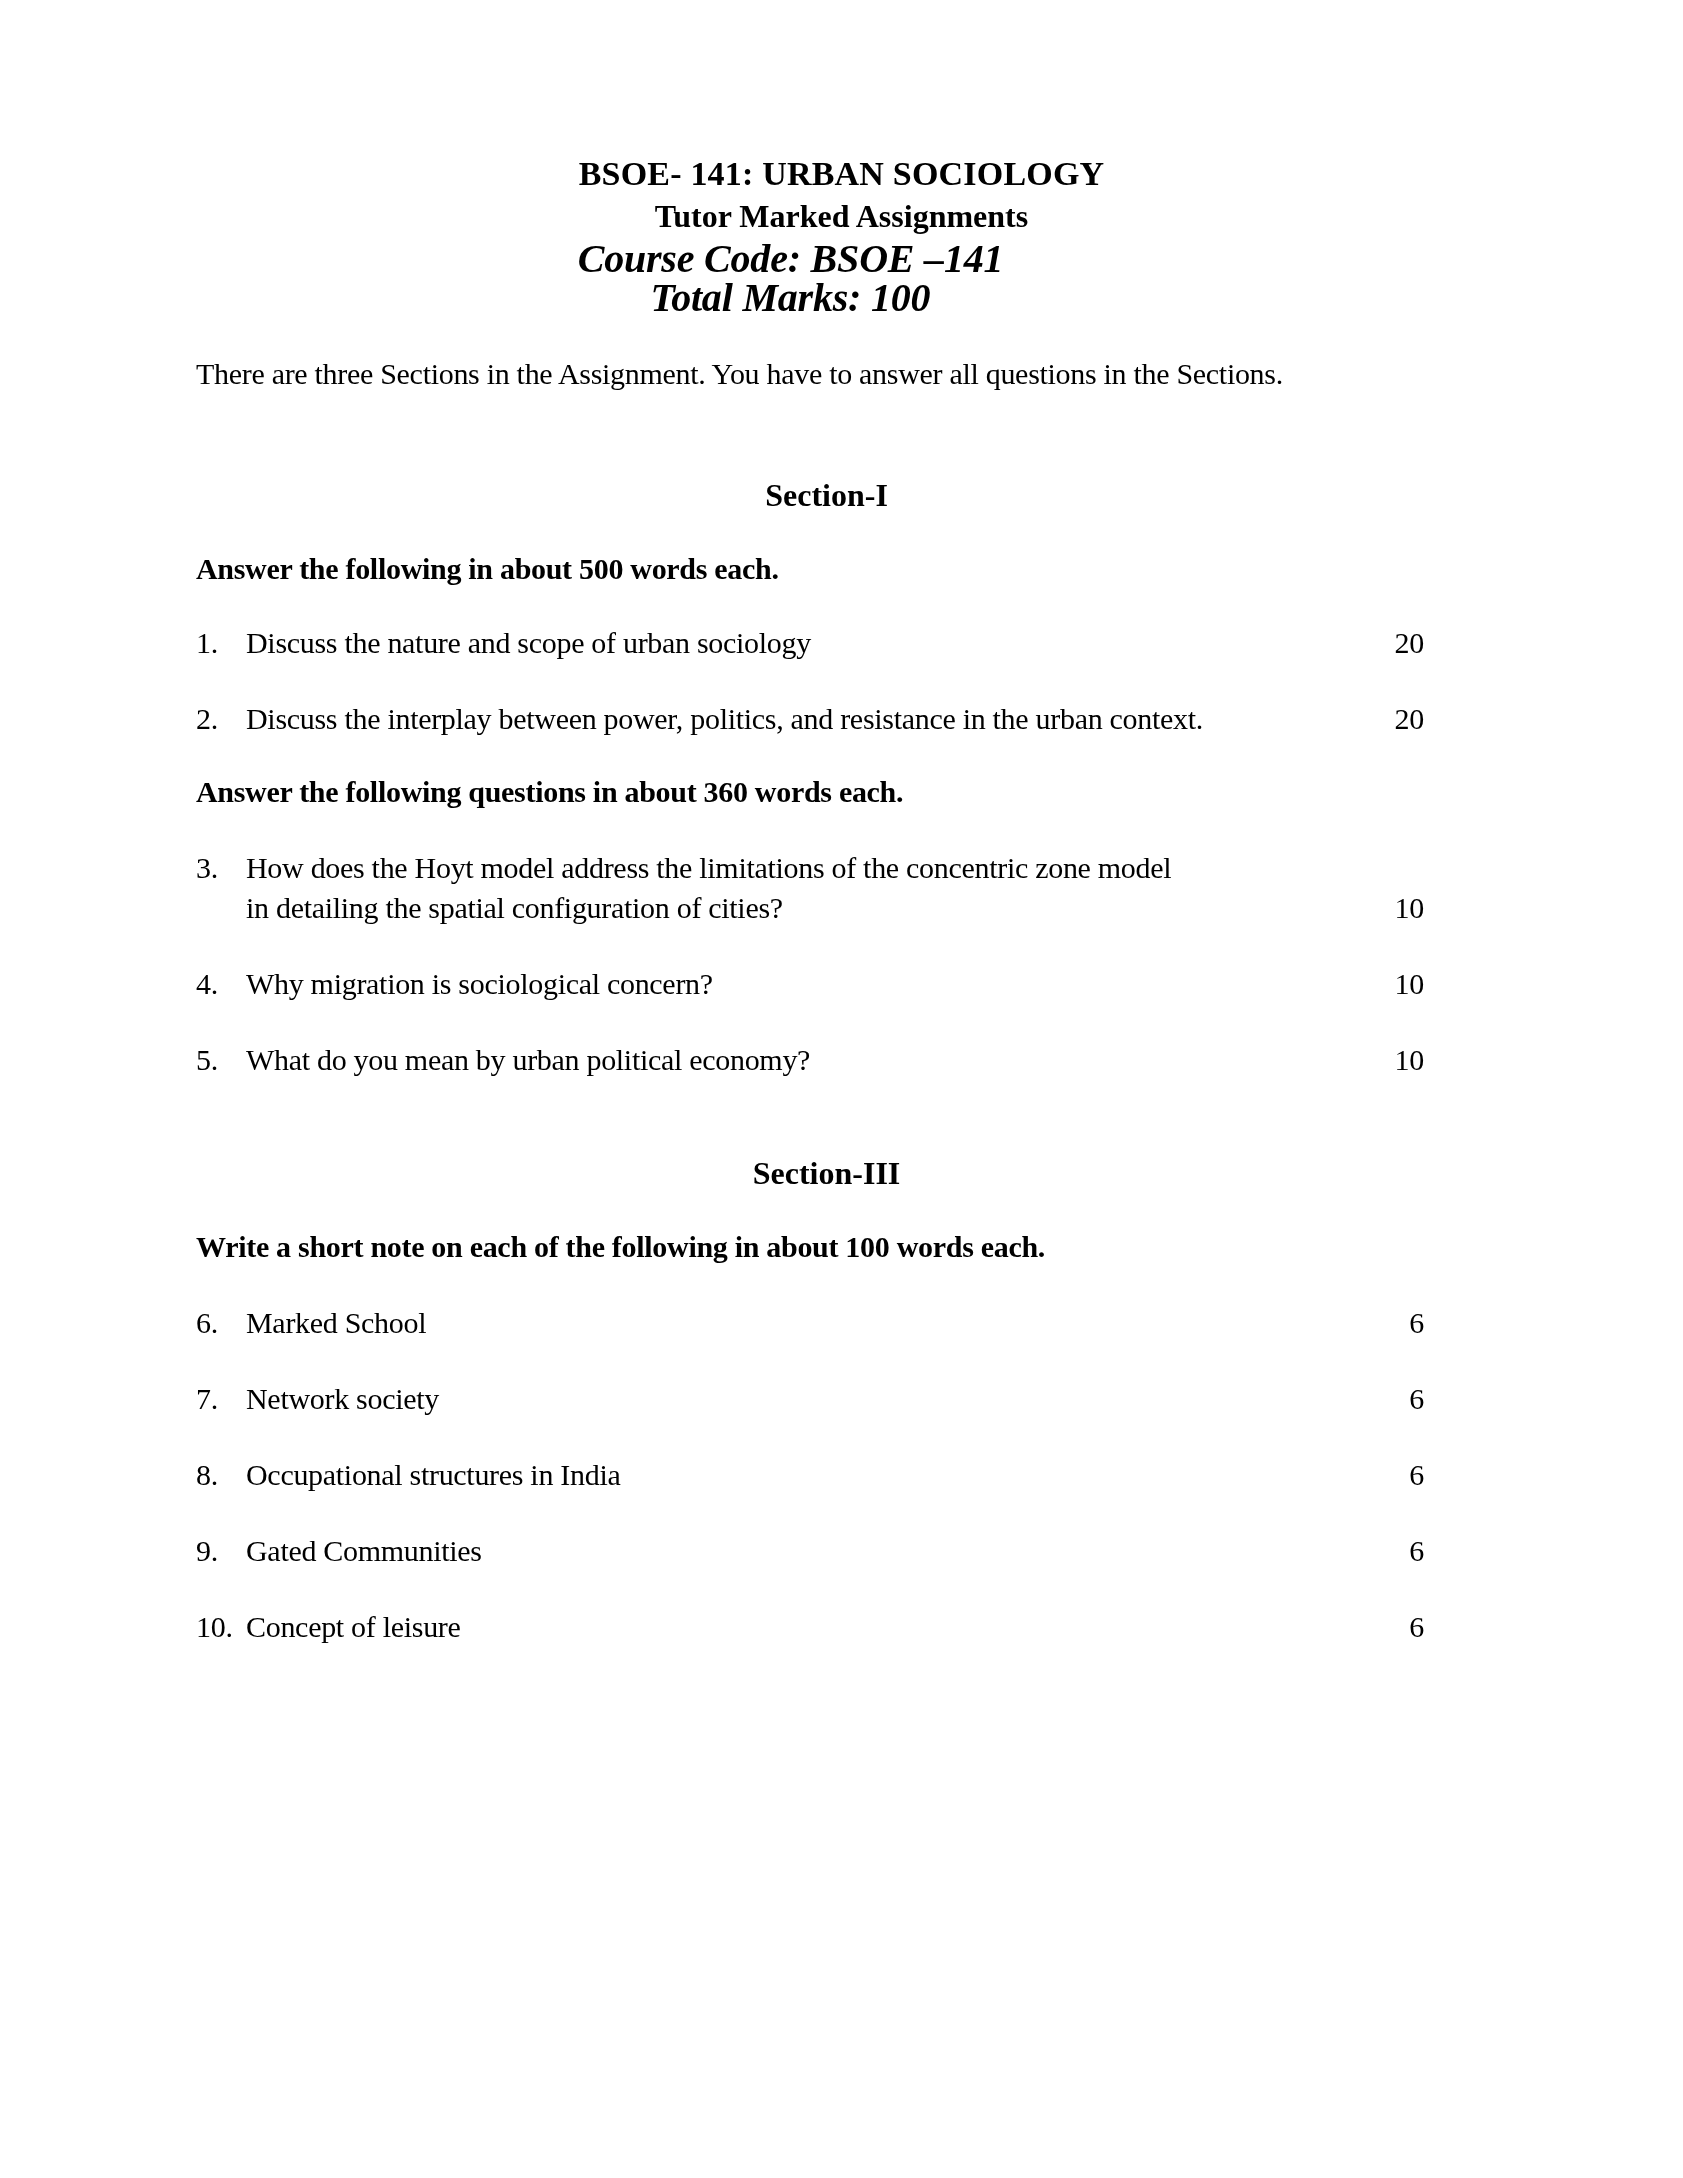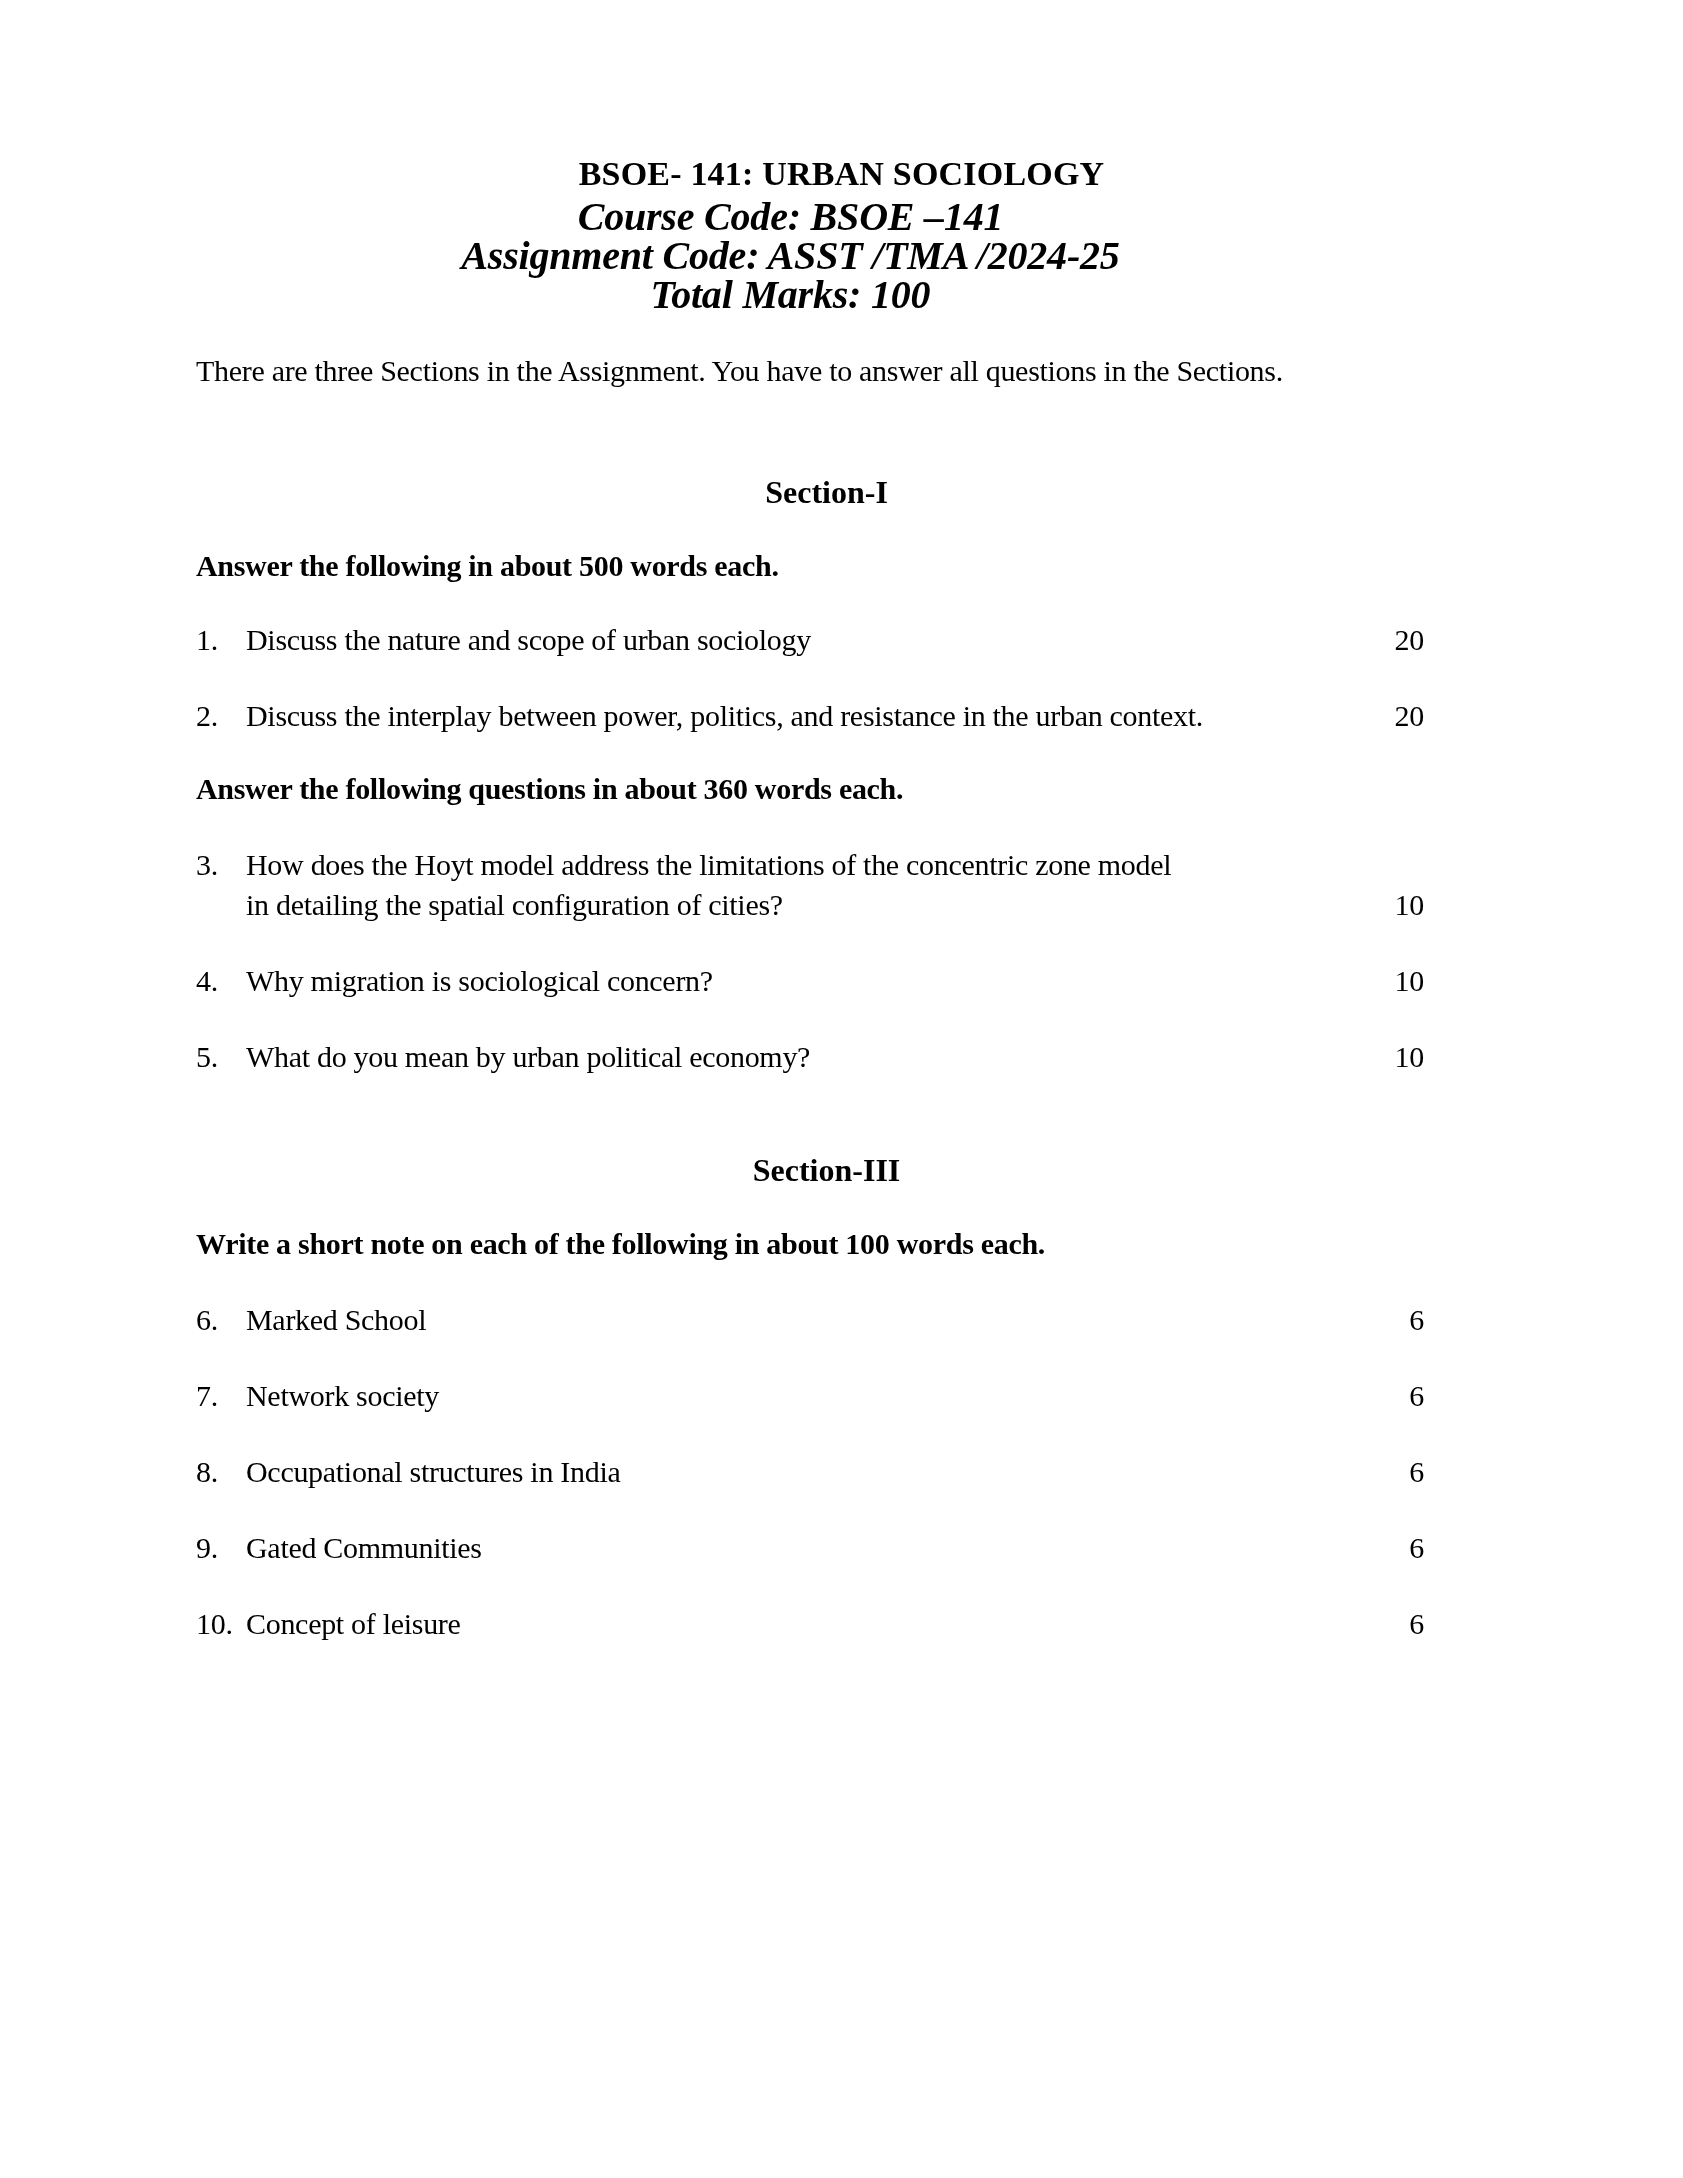--- a/index.html
+++ b/index.html
@@ -71,24 +71,24 @@
   .qnum { flex: 0 0 50px; }
   .qtext { flex: 1 1 auto; white-space: pre-line; }
   .qmarks { flex: 0 0 50px; text-align: right; align-self: flex-end; }
 </style>
 </head>
 <body>
 
 <div class="page">
 
   <div class="doc-title">BSOE- 141: URBAN SOCIOLOGY</div>
+  <div class="doc-subtitle">Tutor Marked Assignments</div>
 
   <div class="meta">
     <div>Course Code: BSOE –141</div>
-    <div>Assignment Code: ASST /TMA /2024-25</div>
     <div>Total Marks: 100</div>
   </div>
 
   <p class="intro">There are three Sections in the Assignment. You have to answer all questions in the Sections.</p>
 
   <h2 class="section-heading first">Section-I</h2>
   <p class="instruction">Answer the following in about 500 words each.</p>
 
   <div class="question q-first">
     <span class="qnum">1.</span>

